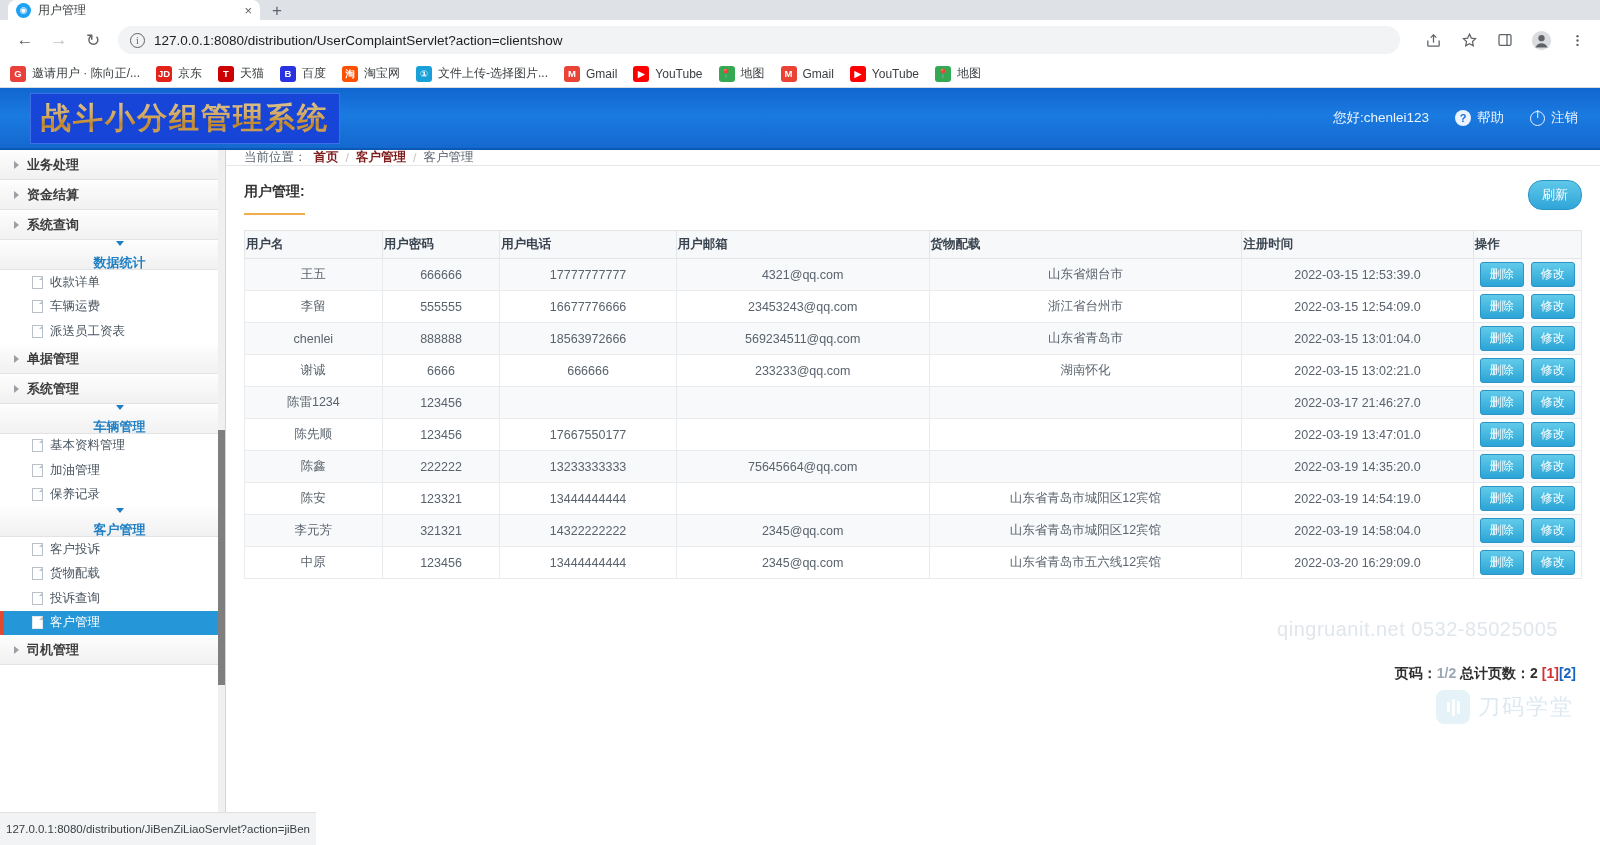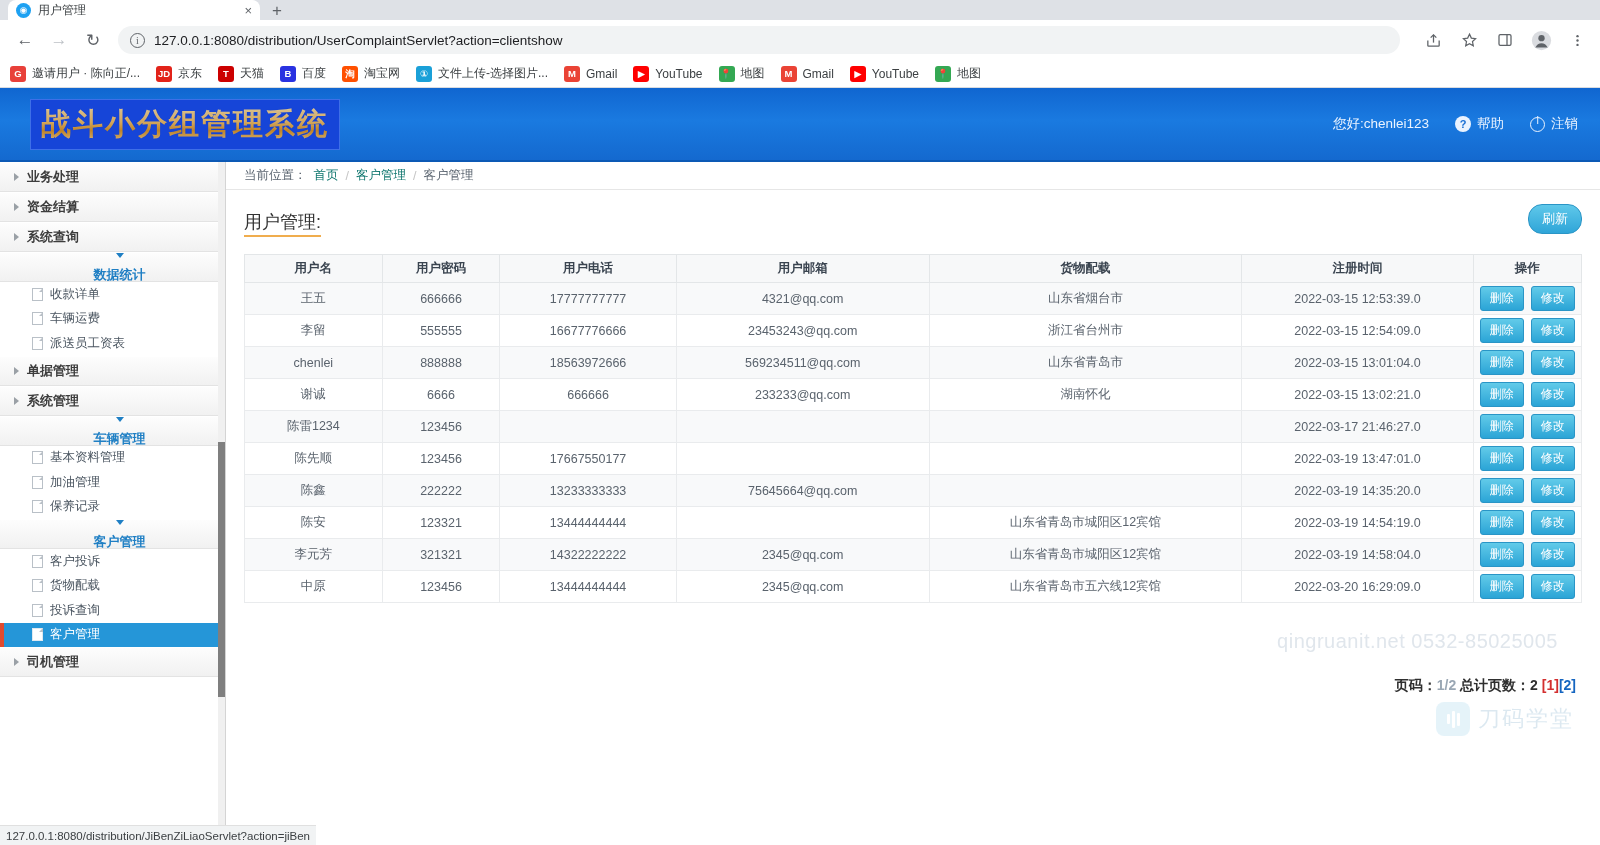--- a/index.html
+++ b/index.html
@@ -65,21 +65,21 @@
   .bm-ico {
     width: 16px; height: 16px; border-radius: 3px; flex: 0 0 auto;
     display: flex; align-items: center; justify-content: center;
     font-size: 9.5px; color: #fff; font-weight: bold; line-height: 1;
   }
 
   
   .app { position: relative; width: 1600px; height: 757px; background: #fff; overflow: hidden; }
 
   .app-header {
-    height: 74px;
+    height: 62px;
     background: linear-gradient(180deg,#1066d0 0%, #1a7ae0 45%, #1469cf 100%);
     position: relative; display: flex; align-items: center;
     border-bottom: 2px solid #0c59b5;
   }
   .logo-box {
     margin-left: 30px; padding: 4px 10px;
     background: #1645d8;
     border: 1px solid #3e6fe8;
   }
   .logo-text {
@@ -156,52 +156,52 @@
   .sb-scrollbar {
     position: absolute; right: 0; width: 7px; top: 280px; height: 255px;
     background: #7f7f7f; border-radius: 0;
   }
   .sb-track { position:absolute; right:0; top:0; width:7px; height:695px; background:#f0f0f0; }
 
   
   .main { flex: 1 1 auto; background: #fff; position: relative; overflow: hidden; }
 
   .breadcrumb {
-    height: 28px; display: flex; align-items: center; gap: 7px;
+    height: 16px; display: flex; align-items: center; gap: 7px;
     padding-left: 18px; font-size: 12.5px; color: #5b6570;
     border-bottom: 1px solid #e6e6e6; background: #fff;
   }
-  .breadcrumb a { color: #0f766e; text-decoration: none; }
+  .breadcrumb a { color: #7f1d1d; text-decoration: none; font-weight: bold; }
   .bc-sep { color: #c5c5c5; }
 
   .section-head {
     margin: 16px 18px 0 18px; height: 34px; position: relative;
     display: flex; align-items: center;
   }
   .section-title {
-    font-size: 18px; font-weight: normal; color: #333; padding-bottom: 1px;
+    font-size: 14px; font-weight: bold; color: #333; padding-bottom: 12px;
     border-bottom: 2px solid #f0ad4e; display: inline-block;
   }
   .refresh-btn {
     position: absolute; right: 0; top: -2px;
     background: linear-gradient(180deg,#5fc8ea 0%, #2fa5d8 100%);
     border: 1px solid #2a95c6; border-radius: 14px;
     color: #fff; font-size: 13px; padding: 5px 13px; cursor: pointer;
   }
 
   table.grid {
     margin: 14px 18px 0 18px;
     width: calc(100% - 36px);
     border-collapse: collapse;
     font-size: 12.5px; color: #4d5661;
     table-layout: fixed;
   }
   table.grid th {
     background: #f7f8f9; font-weight: bold; color: #3a4450;
-    height: 28px; border: 1px solid #e3e6e8; text-align: center; font-size: 12.5px;
+    height: 28px; border: 1px solid #e3e6e8; text-align: left; font-size: 12.5px;
   }
   table.grid td {
     height: 32px; border: 1px solid #e9ebed; text-align: center;
     color: #5a636d; overflow: hidden; white-space: nowrap;
   }
   table.grid tbody tr:nth-child(odd) td { background: #f8f9fa; }
   table.grid tbody tr:nth-child(even) td { background: #ffffff; }
 
   .act-cell { padding: 0 4px; }
   .act-wrap { display: flex; gap: 7px; justify-content: center; align-items: center; }
@@ -229,21 +229,21 @@
   }
   .wm-badge {
     width: 34px; height: 34px; border-radius: 8px; background: #bfe3f2;
     display: flex; align-items: center; justify-content: center; gap: 2px;
   }
   .wm-bar { width: 3px; background: #fff; border-radius: 1px; }
   .wm-name { font-size: 22px; color: #a9c8dc; letter-spacing: 2px; white-space: nowrap; }
 
   
   .statusbar {
-    position: absolute; left: 0; bottom: 0; height: 20px;
+    position: absolute; left: 0; bottom: 0; height: 33px;
     background: #f1f3f4; border-top: 1px solid #e0e0e0;
     display: flex; align-items: center; padding: 0 6px;
     font-size: 11.5px; color: #3c4043; max-width: 360px; white-space: nowrap; overflow: hidden;
   }
 </style>
 </head>
 <body>
 
 <div class="browser">
 

